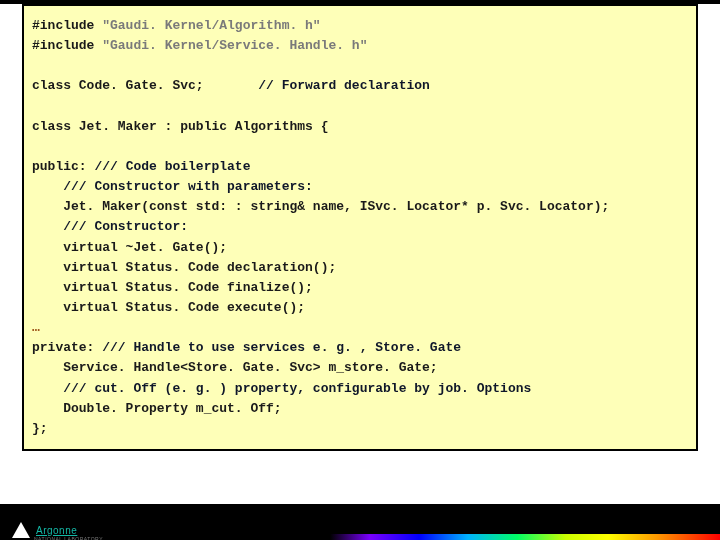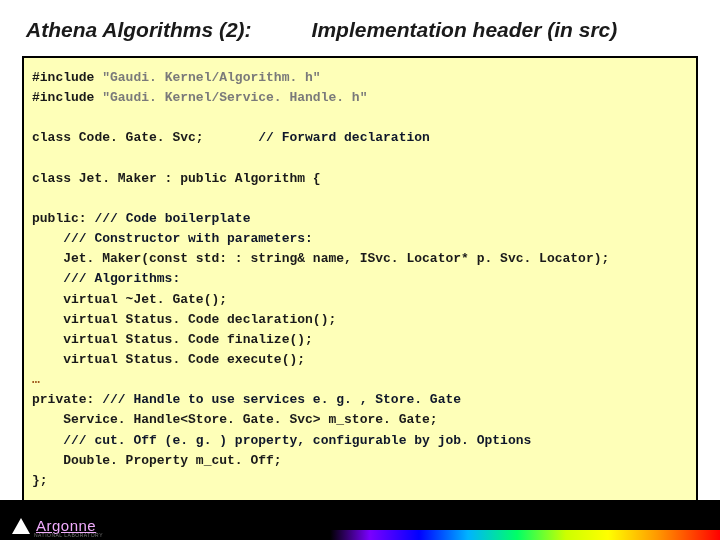--- a/index.html
+++ b/index.html
@@ -73,23 +73,23 @@
   }
   .logo-tri {
     width: 0; height: 0;
     border-left: 9px solid transparent;
     border-right: 9px solid transparent;
     border-bottom: 16px solid #fff;
     margin-right: 6px;
   }
   .logo-text {
     font-family: Arial, sans-serif;
-    font-size: 15px;
+    font-size: 10px;
     letter-spacing: 0.5px;
-    color: #f0abfc;
+    color: #14b8a6;
     text-decoration: underline;
   }
   .logo-sub {
     position: absolute;
     left: 34px;
     bottom: 2px;
     font-size: 5px;
     color: #777;
     letter-spacing: 0.5px;
   }
@@ -111,37 +111,33 @@
     width: 40px;
     height: 10px;
     background: linear-gradient(to right, #000 0%, #7a00ff 100%);
   }
 </style>
 </head>
 <body>
 
 <div class="slide">
 
-  <div class="header">
-    <div class="left">Athena Algorithms (2):</div>
-    <div class="right">Implementation header (in src)</div>
-  </div>
 
   <div class="codebox">
 <pre><span><span>#include </span><span class="str">"Gaudi. Kernel/Algorithm. h"</span></span>
 <span><span>#include </span><span class="str">"Gaudi. Kernel/Service. Handle. h"</span></span>
 <span></span>
 <span><span>class Code. Gate. Svc;       </span><span class="cm">// Forward declaration</span></span>
 <span></span>
-<span>class Jet. Maker : public Algorithm {</span>
+<span>class Jet. Maker : public Algorithms {</span>
 <span></span>
 <span><span>public: </span><span class="cm">/// Code boilerplate</span></span>
 <span class="cm">    /// Constructor with parameters:</span>
 <span>    Jet. Maker(const std: : string&amp; name, ISvc. Locator* p. Svc. Locator);</span>
-<span class="cm">    /// Algorithms:</span>
+<span class="cm">    /// Constructor:</span>
 <span>    virtual ~Jet. Gate();</span>
 <span>    virtual Status. Code declaration();</span>
 <span>    virtual Status. Code finalize();</span>
 <span>    virtual Status. Code execute();</span>
 <span class="br">…</span>
 <span><span>private: </span><span class="cm">/// Handle to use services e. g. , Store. Gate</span></span>
 <span>    Service. Handle&lt;Store. Gate. Svc&gt; m_store. Gate;</span>
 <span class="cm">    /// cut. Off (e. g. ) property, configurable by job. Options</span>
 <span>    Double. Property m_cut. Off;</span>
 <span>};</span></pre>

